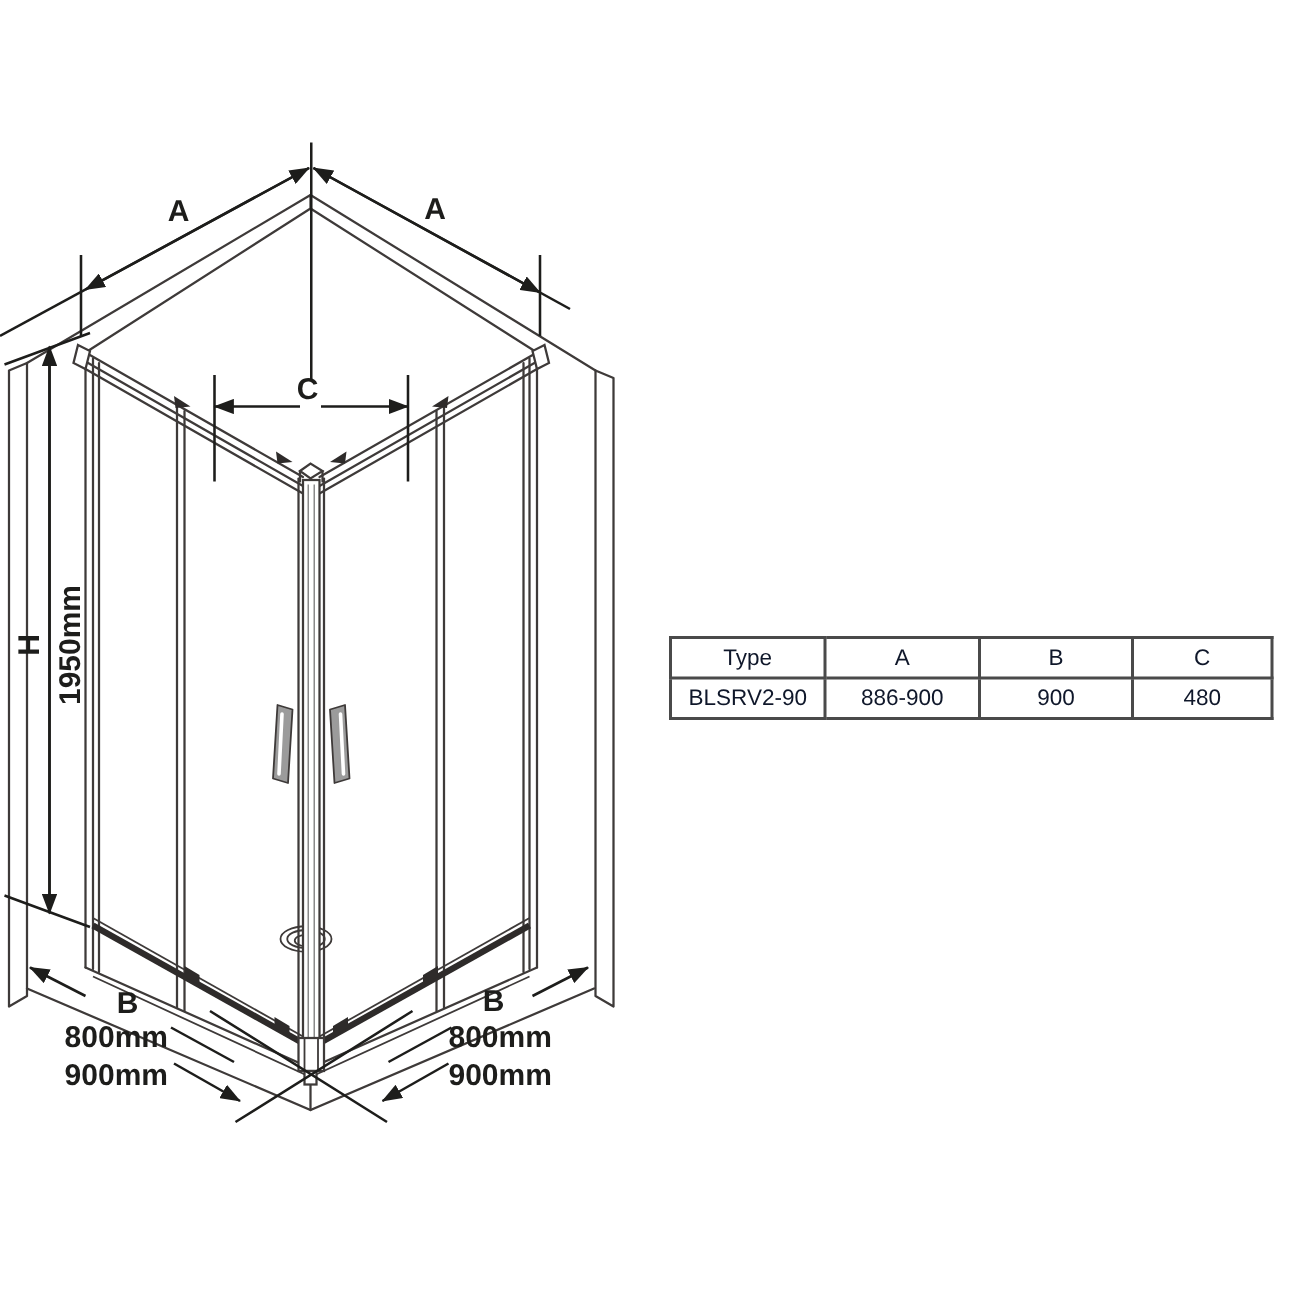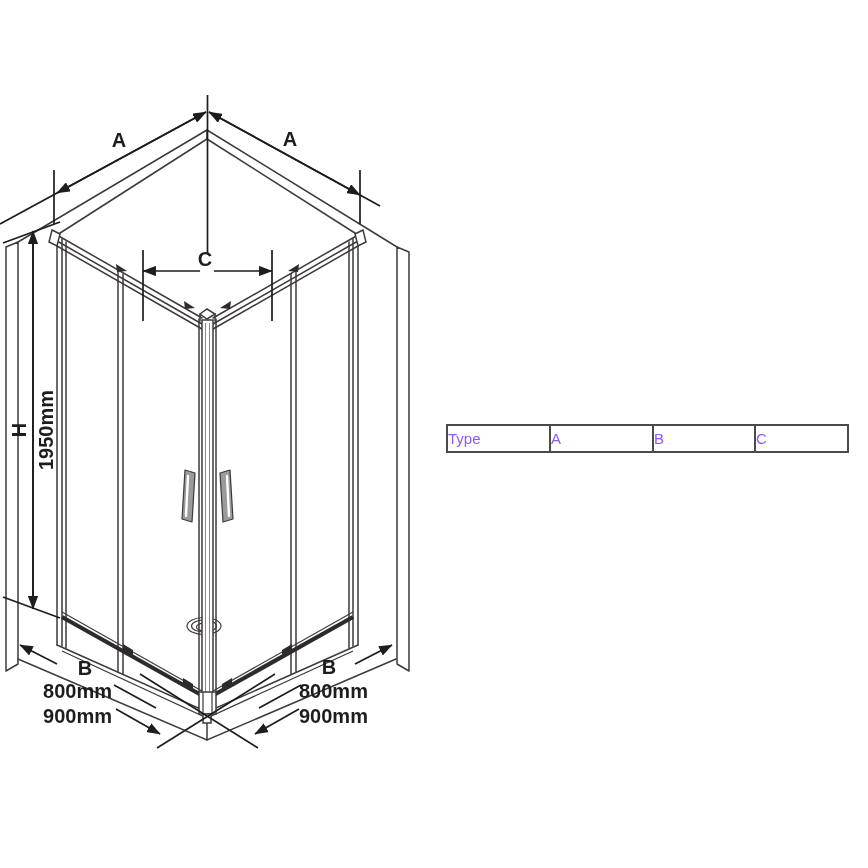--- a/index.html
+++ b/index.html
@@ -12,21 +12,21 @@
   .dim{stroke:#1d1d1b;stroke-width:1.7;fill:none;stroke-linecap:butt;}
   .dim-label{font:bold 20px "Liberation Sans", sans-serif;fill:#1d1d1b;}
   .hw{fill:#2e2b2a;stroke:none;}
   .handle{fill:#9b9b9b;stroke:#3e3a39;stroke-width:1.2;stroke-linejoin:round;}
   .stripe{stroke:#ffffff;stroke-width:2.4;fill:none;stroke-linecap:round;}
   .whitefill{fill:#ffffff;stroke:#3e3a39;stroke-width:1.5;}
   .postline{stroke:#8a8a8a;stroke-width:1;fill:none;}
   .spec-table-wrap{position:absolute;left:446px;top:424px;}
   table.spec{border-collapse:collapse;table-layout:fixed;}
   table.spec td,table.spec th{border:2px solid #4a4a4a;font:15px "Liberation Sans",sans-serif;
-      font-weight:normal;color:#8b5cf6;text-align:left;padding:0;height:25px;background:#fff;}
+      font-weight:normal;color:#0f172a;text-align:center;padding:0;height:25px;background:#fff;}
   .c0{width:101px;} .c1{width:101px;} .c2{width:100px;} .c3{width:91px;}
 </style>
 </head>
 <body>
 
 <div class="stage">
 
   <svg class="drawing" width="868" height="868" viewBox="0 0 868 868" xmlns="http://www.w3.org/2000/svg">
     <defs>
       <marker id="arr" markerWidth="8" markerHeight="6" refX="7.6" refY="3" orient="auto" markerUnits="strokeWidth">
@@ -169,17 +169,23 @@
 
   <div class="spec-table-wrap">
     <table class="spec">
       <tbody>
           <tr>
         <th class="c0">Type</th>
         <th class="c1">A</th>
         <th class="c2">B</th>
         <th class="c3">C</th>
       </tr>
+      <tr>
+        <td>BLSRV2-90</td>
+        <td>886-900</td>
+        <td>900</td>
+        <td>480</td>
+      </tr>
     </tbody>
       </table>
   </div>
 
 </div>
 
 </body></html>

